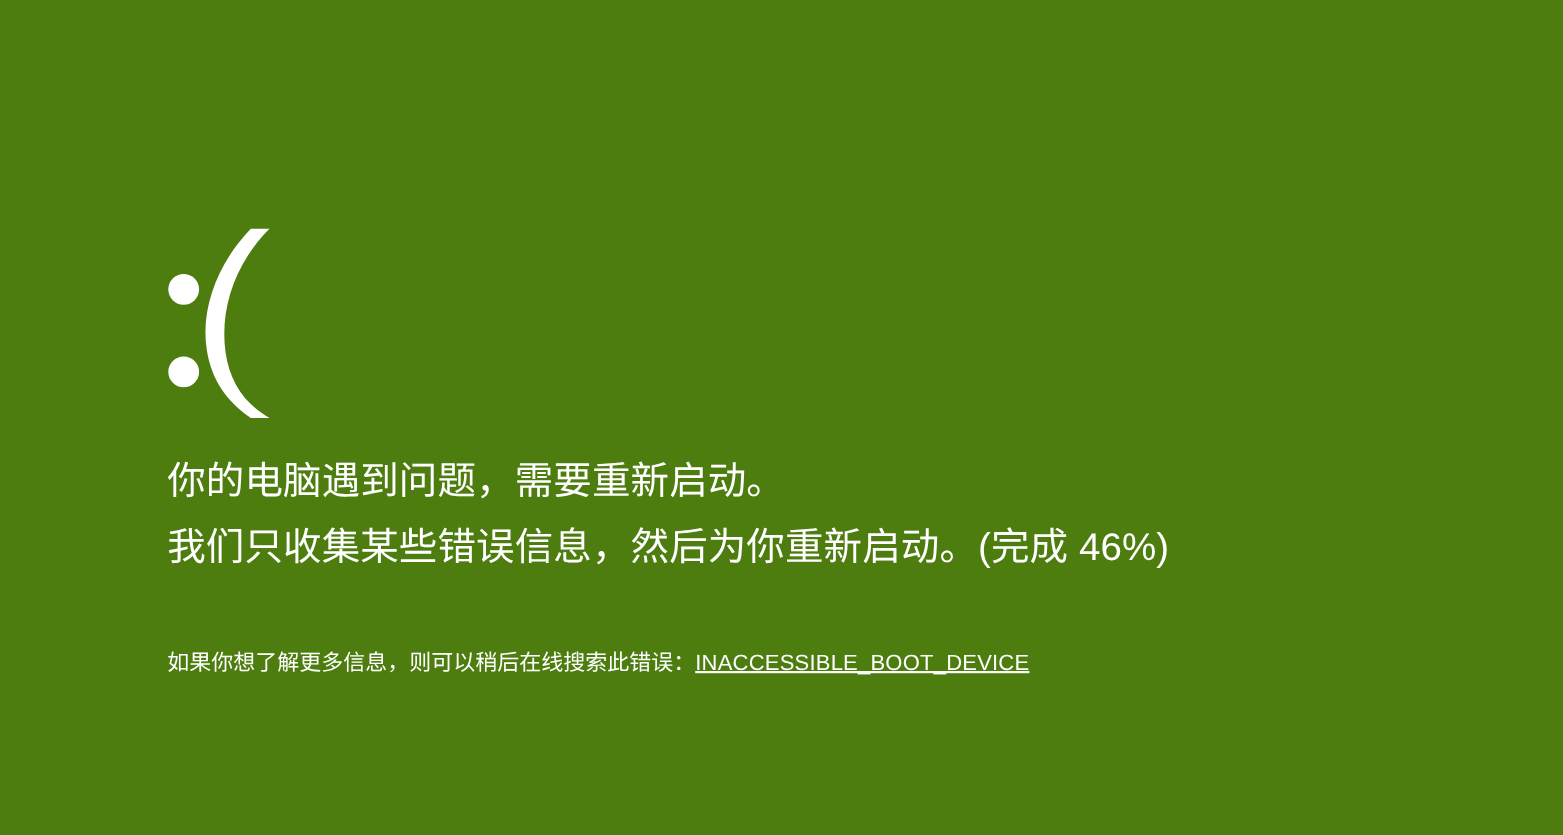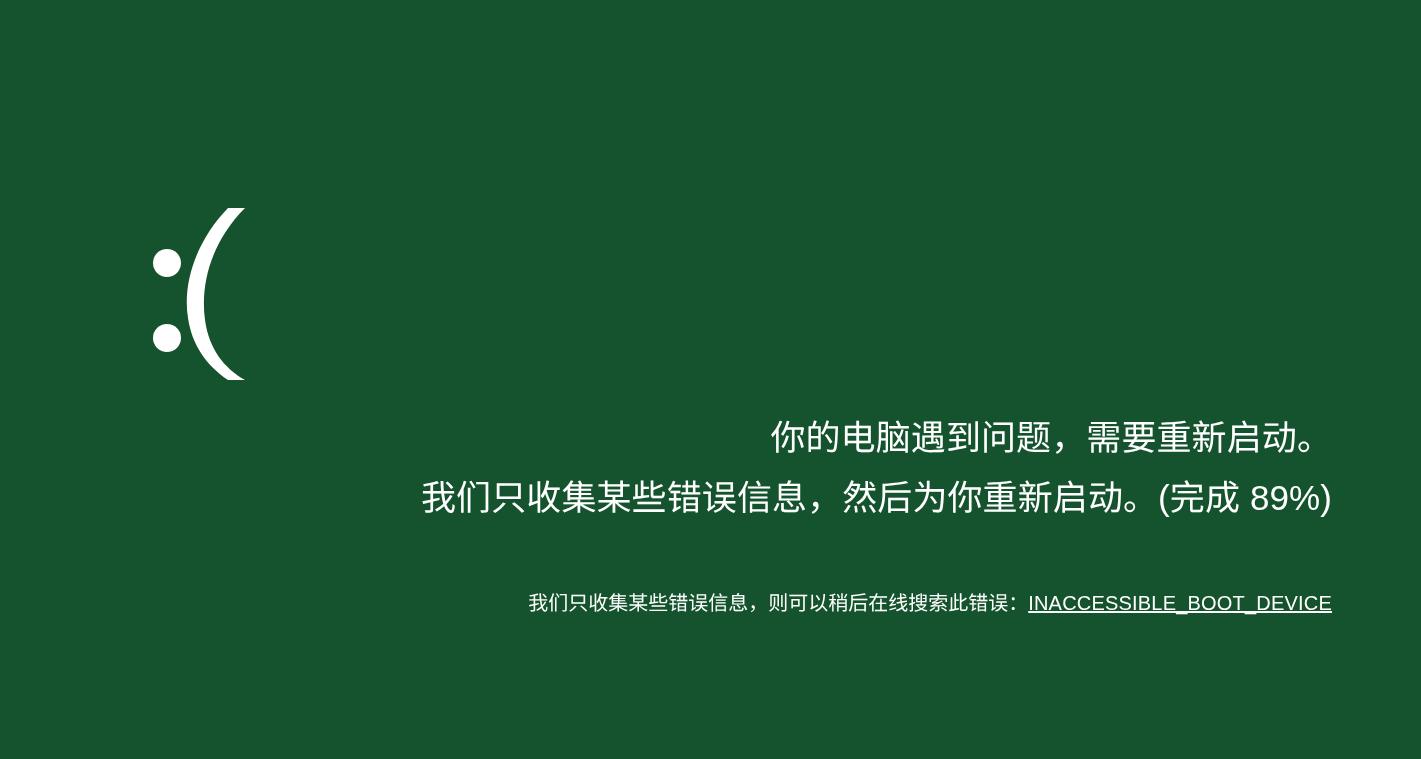--- a/index.html
+++ b/index.html
@@ -72,41 +72,41 @@
     color: #FFFFFF;
   }
   #error-code-text {
     letter-spacing: 0.2px;
     text-decoration: underline;
   }
 </style>
 </head>
 <body>
 
-<div id="bsod-screen" style="background: #14532d; color: rgb(255, 255, 255); text-align: right;">
+<div id="bsod-screen" style="background: #4d7c0f; color: rgb(255, 255, 255);">
 
   <div id="sad-face">
     <svg viewBox="0 0 110 178" xmlns="http://www.w3.org/2000/svg" aria-hidden="true">
 
       <circle cx="17" cy="58" r="14" fill="#FFFFFF"></circle>
 
       <circle cx="17" cy="133" r="14" fill="#FFFFFF"></circle>
 
       <path d="M 95 3
                C 62 36, 50 78, 55 115
                C 59 144, 74 163, 95 175
                L 78 175
                C 56 160, 42 140, 38 113
                C 32 76, 48 34, 78 3
                Z" fill="#FFFFFF"></path>
     </svg>
   </div>
 
   <div id="message-block">
     <span class="message-line">你的电脑遇到问题，需要重新启动。</span>
-    <span class="message-line">我们只收集某些错误信息，然后为你重新启动。(完成 89%)</span>
+    <span class="message-line">我们只收集某些错误信息，然后为你重新启动。(完成 46%)</span>
   </div>
 
   <div id="detail-block">
-    <span class="detail-line"><span id="detail-prefix-text">我们只收集某些错误信息，则可以稍后在线搜索此错误：</span><span id="error-code-text">INACCESSIBLE_BOOT_DEVICE</span></span>
+    <span class="detail-line"><span id="detail-prefix-text">如果你想了解更多信息，则可以稍后在线搜索此错误：</span><span id="error-code-text">INACCESSIBLE_BOOT_DEVICE</span></span>
   </div>
 
 </div>
 
 </body></html>

